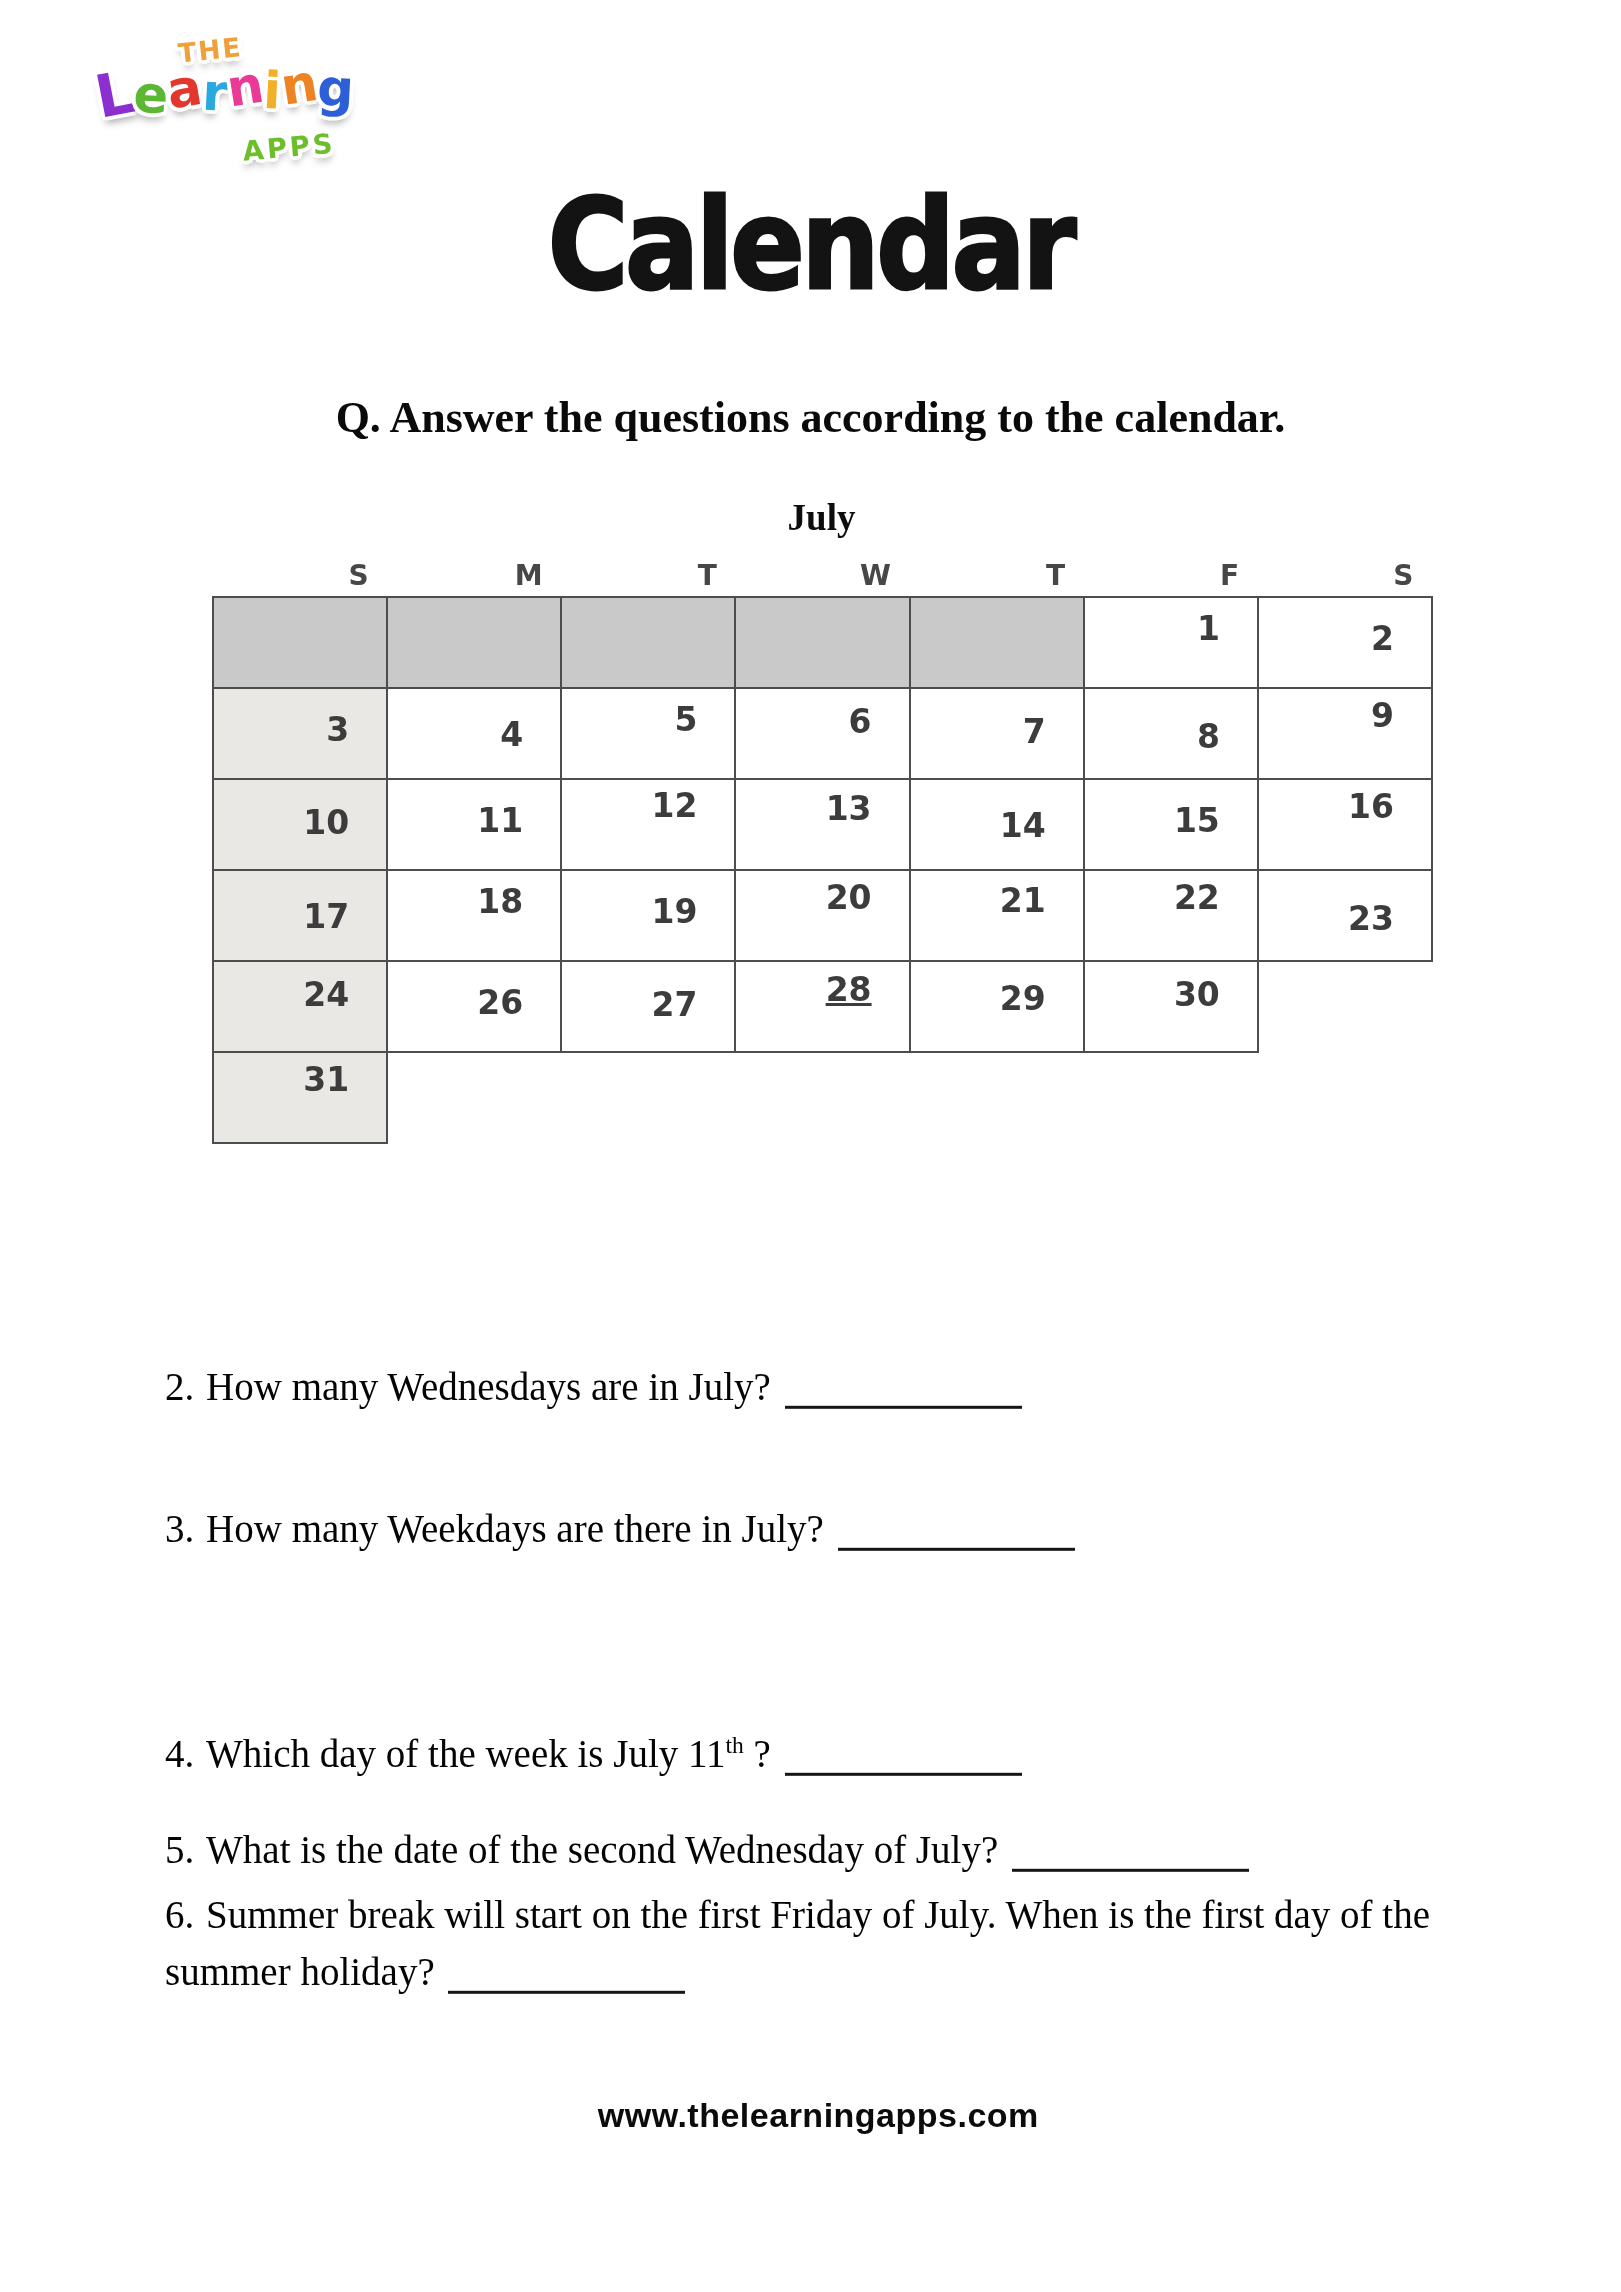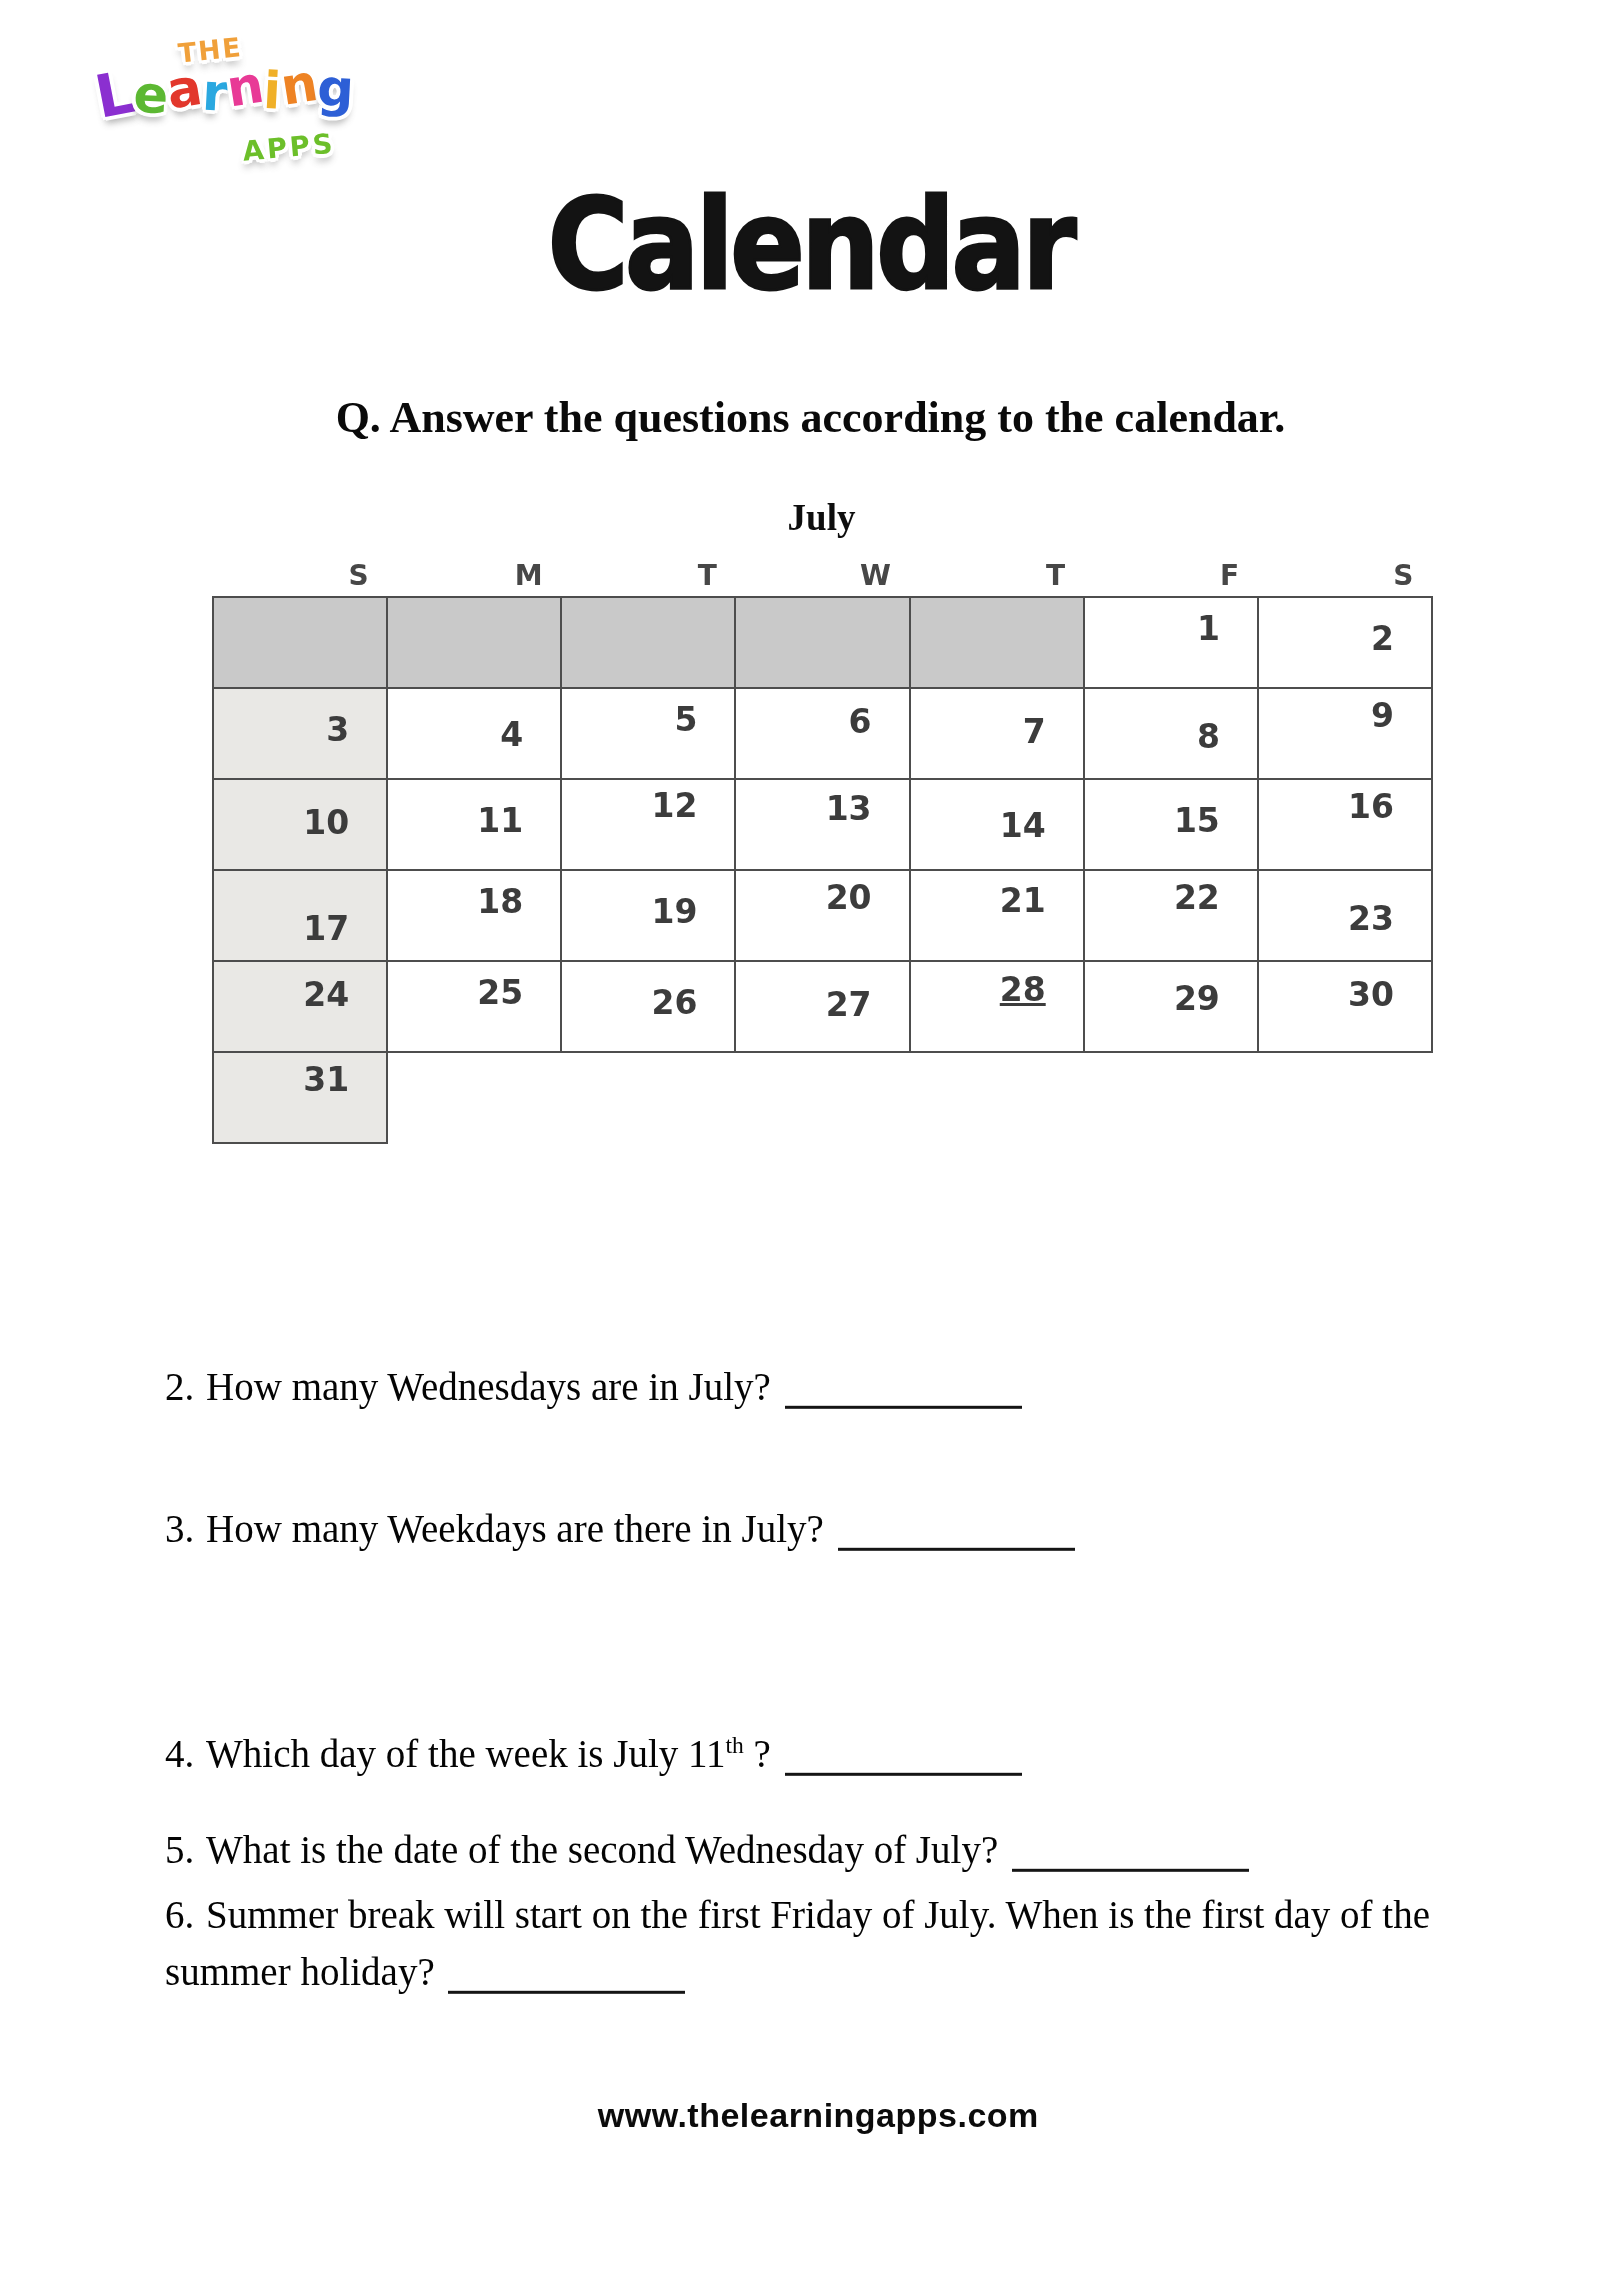--- a/index.html
+++ b/index.html
@@ -183,21 +183,21 @@
         </div>
         <div class="cell t-day">
           <span class="num" style="padding-top: 23.5px;">15</span>
         </div>
         <div class="cell t-day">
           <span class="num" style="padding-top: 9.8px;">16</span>
         </div>
       </div>
       <div class="cal-row">
         <div class="cell t-sun">
-          <span class="num" style="padding-top: 41px;">17</span>
+          <span class="num" style="padding-top: 29px;">17</span>
         </div>
         <div class="cell t-day">
           <span class="num" style="padding-top: 13.7px;">18</span>
         </div>
         <div class="cell t-day">
           <span class="num" style="padding-top: 23.5px;">19</span>
         </div>
         <div class="cell t-day">
           <span class="num" style="padding-top: 9.8px;">20</span>
         </div>
@@ -207,23 +207,20 @@
         <div class="cell t-day">
           <span class="num" style="padding-top: 9.8px;">22</span>
         </div>
         <div class="cell t-day">
           <span class="num" style="padding-top: 31px;">23</span>
         </div>
       </div>
       <div class="cal-row">
         <div class="cell t-sun">
           <span class="num" style="padding-top: 15.7px;">24</span>
-        </div>
-        <div class="cell t-day">
-          <span class="num" style="padding-top: 13.7px;">25</span>
         </div>
         <div class="cell t-day">
           <span class="num" style="padding-top: 23.5px;">26</span>
         </div>
         <div class="cell t-day">
           <span class="num" style="padding-top: 25.5px;">27</span>
         </div>
         <div class="cell t-day">
           <span class="num" style="padding-top: 11px; text-decoration: underline;">28</span>
         </div>

